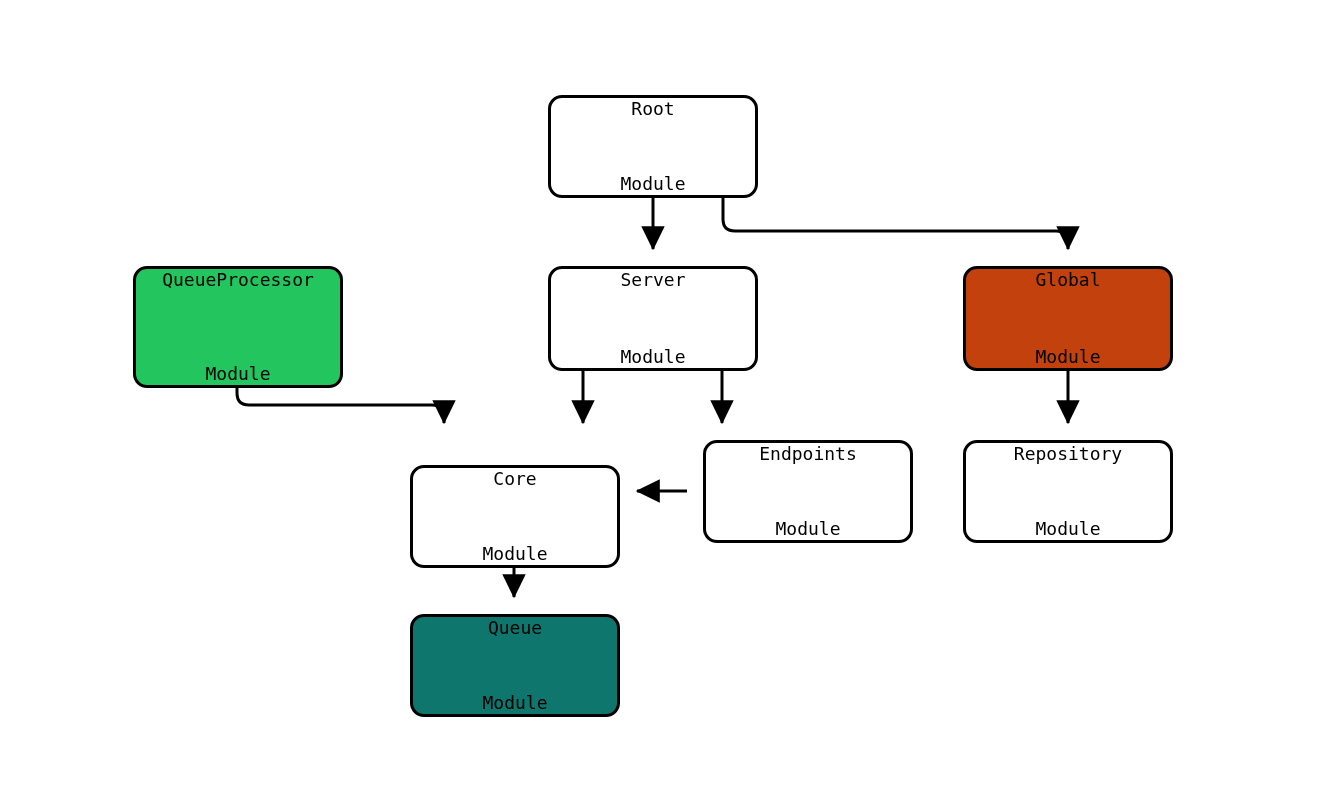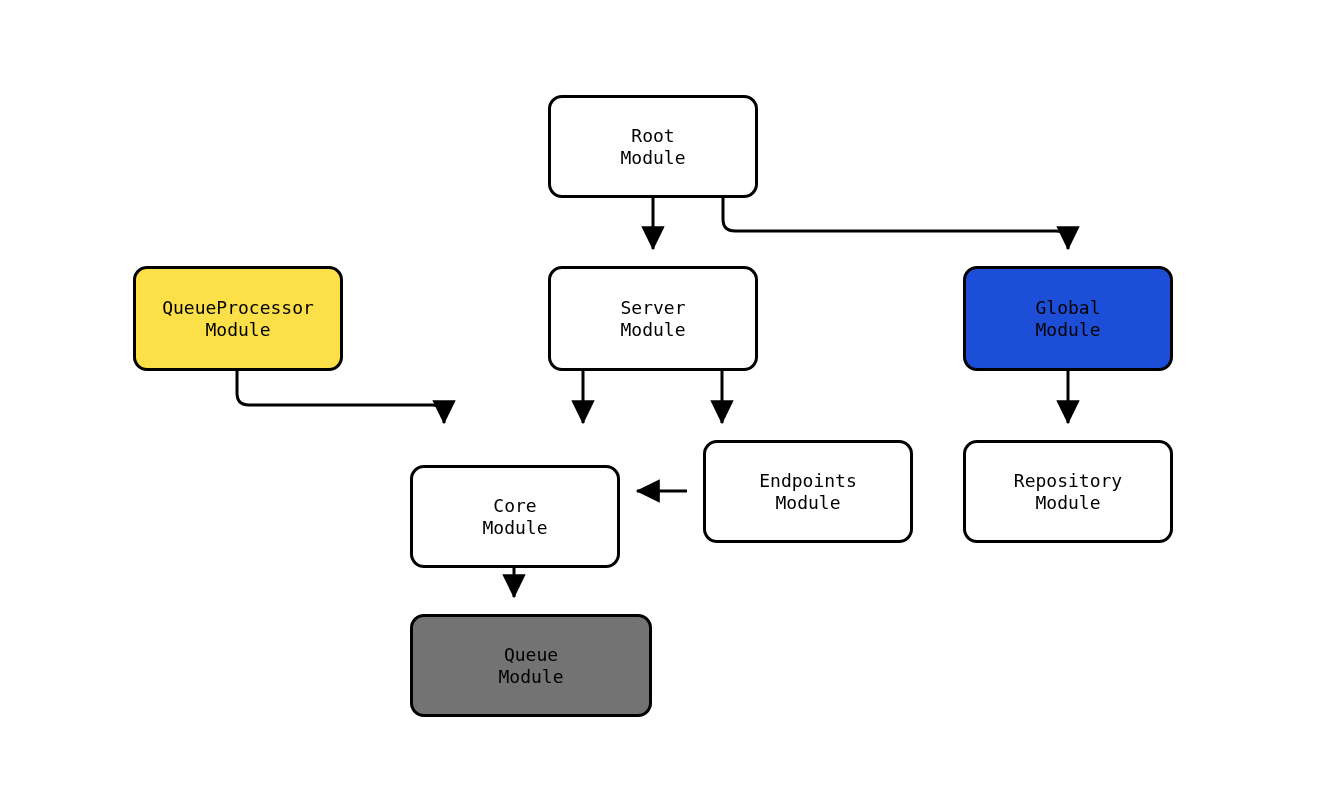--- a/index.html
+++ b/index.html
@@ -24,21 +24,21 @@
   }
   .node {
     position: absolute;
     box-sizing: border-box;
     background: #ffffff;
     border: 3px solid #000000;
     border-radius: 14px;
     display: flex;
     flex-direction: column;
     align-items: center;
-    justify-content: center;
+    justify-content: space-between;
     z-index: 2;
   }
   .node-label {
     font-family: "DejaVu Sans Mono", "Liberation Mono", monospace;
     font-size: 18px;
     line-height: 22px;
     color: #000000;
     text-align: center;
     white-space: pre;
     letter-spacing: 0px;
@@ -74,48 +74,48 @@
 
       <path d="M 514 543 L 514 597" marker-end="url(#arrowhead)"></path>
     </g>
   </svg>
 
   <div class="node" style="left: 548px; top: 95px; width: 210px; height: 103px; border-color: rgb(0, 0, 0); border-width: 3px; background: rgb(255, 255, 255);">
     <span class="node-label">Root</span>
     <span class="node-label">Module</span>
   </div>
 
-  <div class="node" style="left: 133px; top: 266px; width: 210px; height: 105px; border-color: rgb(0, 0, 0); border-width: 3px; background: #fde047;">
+  <div class="node" style="left: 133px; top: 266px; width: 210px; height: 122px; border-color: rgb(0, 0, 0); border-width: 3px; background: #22c55e;">
     <span class="node-label">QueueProcessor</span>
     <span class="node-label">Module</span>
   </div>
 
   <div class="node" style="left: 548px; top: 266px; width: 210px; height: 105px; border-color: rgb(0, 0, 0); border-width: 3px; background: rgb(255, 255, 255);">
     <span class="node-label">Server</span>
     <span class="node-label">Module</span>
   </div>
 
-  <div class="node" style="left: 963px; top: 266px; width: 210px; height: 105px; border-color: rgb(0, 0, 0); border-width: 3px; background: #1d4ed8;">
+  <div class="node" style="left: 963px; top: 266px; width: 210px; height: 105px; border-color: rgb(0, 0, 0); border-width: 3px; background: #c2410c;">
     <span class="node-label">Global</span>
     <span class="node-label">Module</span>
   </div>
 
   <div class="node" style="left: 410px; top: 440px; width: 210px; height: 103px; border-color: rgb(0, 0, 0); border-width: 3px; background: rgb(255, 255, 255); margin-top: 25px;">
     <span class="node-label">Core</span>
     <span class="node-label">Module</span>
   </div>
 
   <div class="node" style="left: 687px; top: 440px; width: 210px; height: 103px; border-color: rgb(0, 0, 0); border-width: 3px; background: rgb(255, 255, 255); margin-left: 16px;">
     <span class="node-label">Endpoints</span>
     <span class="node-label">Module</span>
   </div>
 
   <div class="node" style="left: 963px; top: 440px; width: 210px; height: 103px; border-color: rgb(0, 0, 0); border-width: 3px; background: rgb(255, 255, 255);">
     <span class="node-label">Repository</span>
     <span class="node-label">Module</span>
   </div>
 
-  <div class="node" style="left: 410px; top: 614px; width: 242px; height: 103px; border-color: rgb(0, 0, 0); border-width: 3px; background: #737373;">
+  <div class="node" style="left: 410px; top: 614px; width: 210px; height: 103px; border-color: rgb(0, 0, 0); border-width: 3px; background: #0f766e;">
     <span class="node-label">Queue</span>
     <span class="node-label">Module</span>
   </div>
 
 </div>
 
 </body></html>

